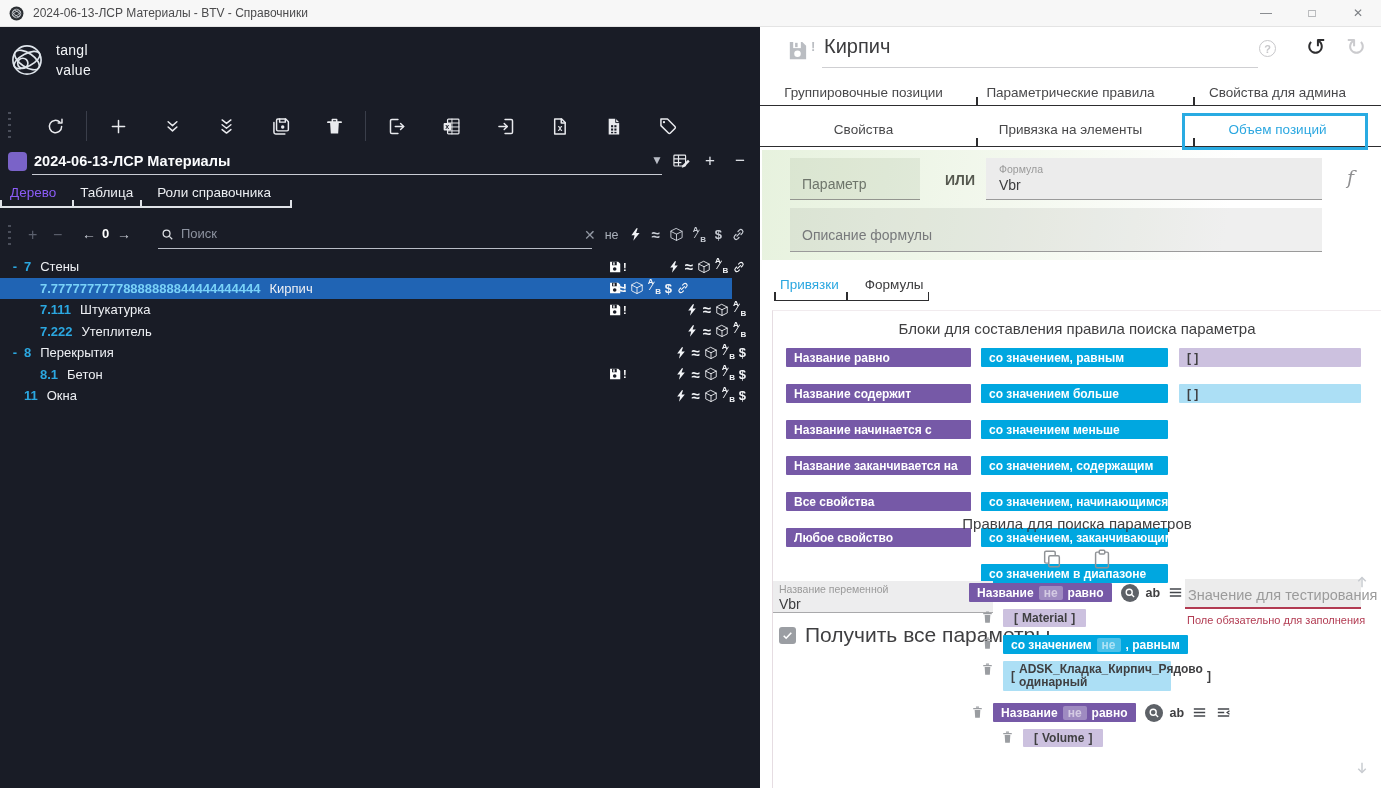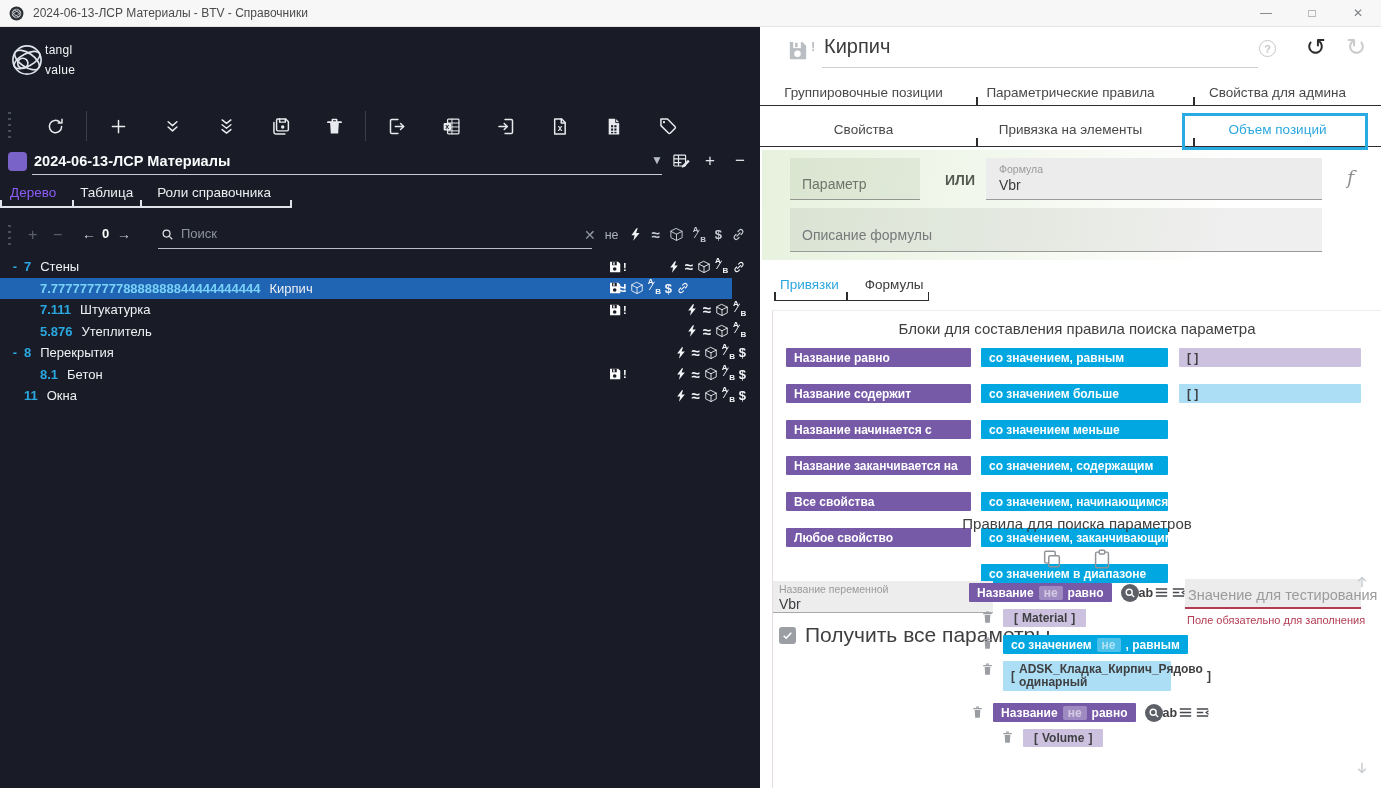--- a/index.html
+++ b/index.html
@@ -11,21 +11,21 @@
   #titlebar .win-logo { width:15px; height:15px; margin-left:9px; }
   #titlebar .win-title { margin-left:9px; font-size:12px; color:#4b4b4d; }
   #win-controls { margin-left:auto; display:flex; height:27px; }
   #win-controls .wbtn { width:46px; height:27px; display:flex; align-items:center; justify-content:center; color:#7d8085; font-size:12px; cursor:default; }
 
   
   #left { position:absolute; left:0; top:27px; width:760px; height:761px; background:#191c26; color:#e9eaee; }
   .handle { position:absolute; width:3px; background-image:repeating-linear-gradient(to bottom,#4a4e5a 0 2px,transparent 2px 6px); }
   #brand { position:absolute; left:9px; top:13px; display:flex; align-items:center; }
   #brand .sphere { width:36px; height:36px; }
-  #brand .bname { color:#f2f4f7; font-size:12px; line-height:20px; letter-spacing:.3px; }
+  #brand .bname { margin-left:11px; color:#f2f4f7; font-size:14px; line-height:20px; letter-spacing:.3px; }
   #toolbar { position:absolute; left:28px; top:77px; height:44px; display:flex; align-items:center; }
   #toolbar .tbtn { width:24px; height:24px; margin:0 15px; display:flex; align-items:center; justify-content:center; color:#e9eaee; cursor:pointer; }
   #toolbar .tdiv { width:1px; height:30px; background:#3a3e4a; margin:0 4px; }
   #toolbar svg { width:21px; height:21px; }
 
   #refrow { position:absolute; left:8px; top:124px; width:744px; height:26px; }
   #refrow .refsq { position:absolute; left:0; top:1px; width:19px; height:19px; border-radius:4px; }
   #refrow .refname { position:absolute; left:26px; top:2px; font-size:14.5px; font-weight:bold; color:#fbfcfe; }
   #refrow .refline { position:absolute; left:24px; top:23px; width:630px; height:1px; background:#c9ccd4; }
   #refrow .caret { position:absolute; left:643px; top:2px; color:#b9bdc6; font-size:12px; cursor:pointer; }
@@ -127,21 +127,21 @@
   #var-input { position:absolute; left:0px; top:270px; width:220px; height:32px; background:#ededee; border-bottom:1px solid #a9a9ab; cursor:text; }
   #var-input .flabel { position:absolute; left:6px; top:2px; font-size:10.5px; color:#9a9a9a; }
   #var-input .fval { position:absolute; left:6px; top:15px; font-size:14px; color:#3c3c3e; }
   #getall { position:absolute; left:6px; top:312px; display:flex; align-items:center; cursor:pointer; }
   #getall .cb { width:17px; height:17px; background:#9b9ea3; border-radius:3px; display:flex; align-items:center; justify-content:center; }
   #getall .cb svg { width:13px; height:13px; }
   #getall .cblabel { margin-left:9px; font-size:21px; color:#3f3f41; }
 
   .rulehead { position:absolute; height:19px; display:flex; align-items:center; }
   .rulehead .chip { border-radius:1px; }
-  .icostrip { display:flex; align-items:center; gap:0; margin-left:9px; }
+  .icostrip { display:flex; align-items:center; gap:7px; margin-left:9px; }
   .icostrip .qbadge { width:18px; height:18px; border-radius:50%; background:#5d6167; display:flex; align-items:center; justify-content:center; cursor:pointer; }
   .icostrip .qbadge svg { width:12px; height:12px; }
   .icostrip .ab { font-size:12.5px; font-weight:bold; color:#3f3f41; cursor:pointer; }
   .icostrip .lni { width:17px; height:17px; color:#44474c; cursor:pointer; }
   .icostrip svg.lnsvg { width:17px; height:17px; }
 
   #test-input { position:absolute; left:412px; top:268px; width:176px; height:30px; background:#ececec; border-bottom:2px solid #b23b52; cursor:text; }
   #test-input .phold { position:absolute; left:3px; bottom:4px; font-size:14.5px; color:#9b9b9b; white-space:nowrap; }
   #test-error { position:absolute; left:414px; top:303px; font-size:11px; color:#b23b52; }
 
@@ -464,21 +464,21 @@
             <svg viewBox="0 0 24 24" fill="none" stroke="currentColor" stroke-width="1.7" stroke-linecap="round" stroke-linejoin="round">
               <path d="M12 2.5 21 7v10l-9 4.5L3 17V7z" stroke-width="1.5"></path>
               <path d="M3 7l9 4.5L21 7M12 11.5V21.5" stroke-width="1.5"></path>
             </svg>
           </span>
           <span><span class="frac"><span class="fa">A</span><span class="fs">∕</span><span class="fb">B</span></span></span>
         </span>
       </div>
       <div class="trow lvl1">
         <span class="exp"></span>
-        <span class="num">5.876</span>
+        <span class="num">7.222</span>
         <span class="lbl">Утеплитель</span>
         <span class="ricons">
           <span>
             <svg viewBox="0 0 24 24" width="13" height="15" fill="currentColor">
               <path d="M13.5 2 5.5 13h5l-2 9 10-12.5h-5.5L15.5 2z"></path>
             </svg>
           </span>
           <span><span class="gly" style="font-size:15px;">≈</span></span>
           <span>
             <svg viewBox="0 0 24 24" fill="none" stroke="currentColor" stroke-width="1.7" stroke-linecap="round" stroke-linejoin="round">

